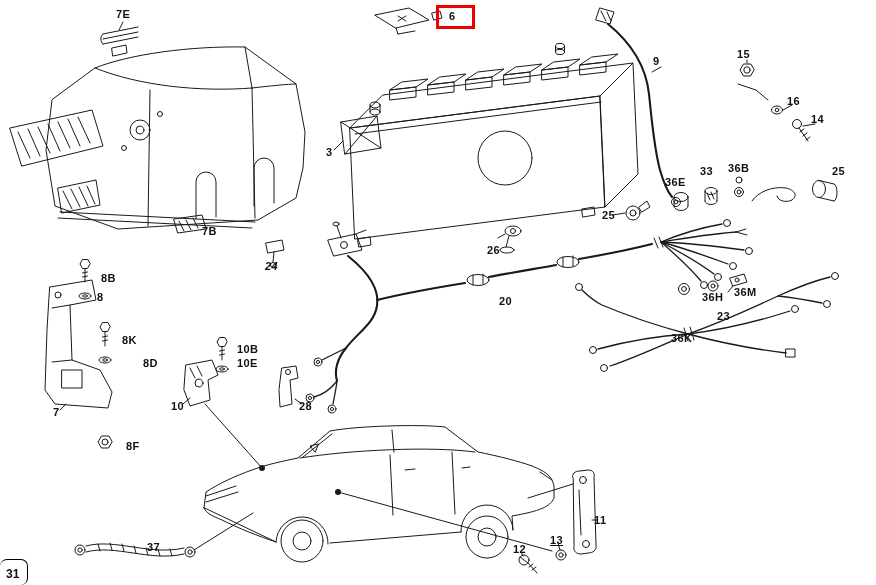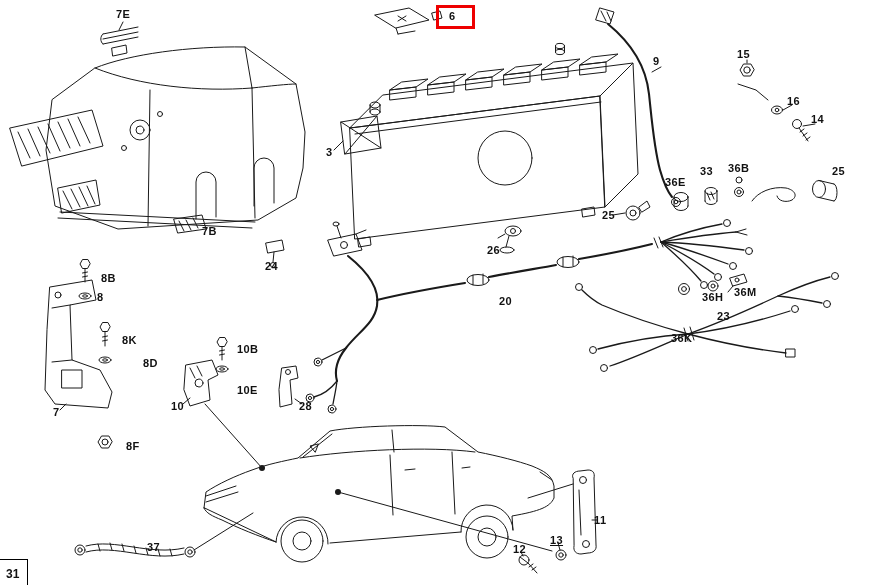--- a/index.html
+++ b/index.html
@@ -11,21 +11,21 @@
     stroke:#1a1a1a; fill:none; stroke-width:1; stroke-linecap:round; stroke-linejoin:round;
   }
   #art .thick { stroke-width:2.1; }
   #art .mid { stroke-width:1.3; }
   #art .dot { fill:#1a1a1a; stroke:none; }
   .part-label { position:absolute; font-size:11px; font-weight:bold; color:#111111;
                 white-space:nowrap; letter-spacing:0.4px; line-height:1; cursor:default; }
   #highlight-box { position:absolute; border:3px solid #ee0000; background:transparent; }
   #page-corner { position:absolute; left:0; top:559px; width:28px; height:26px;
                  border-top:1.6px solid #000; border-right:1.6px solid #000;
-                 font-size:12px; font-weight:bold; color:#111; padding:7px 16px 0 6px; }
+                 font-size:12px; font-weight:bold; color:#111; padding:7px 16px 0 6px;border-radius:7px; }
 </style>
 </head>
 <body>
 
 <div id="stage">
 
   <svg id="art" width="876" height="585" viewBox="0 0 876 585">
 
     <g>
       <polygon points="375,15 409,8 429,20 396,28"></polygon>
@@ -384,38 +384,38 @@
 
   <div id="labels">
       <span class="part-label" style="left: 116px; top: 9px;">7E</span>
       <span class="part-label" style="left: 449px; top: 11px;">6</span>
       <span class="part-label" style="left: 326px; top: 147px;">3</span>
       <span class="part-label" style="left: 653px; top: 56px;">9</span>
       <span class="part-label" style="left: 737px; top: 49px;">15</span>
       <span class="part-label" style="left: 787px; top: 96px;">16</span>
       <span class="part-label" style="left: 811px; top: 114px;">14</span>
       <span class="part-label" style="left: 202px; top: 226px;">7B</span>
-      <span class="part-label" style="left: 265px; top: 261px;">24</span>
+      <span class="part-label" style="left: 265px; top: 261px; font-style: italic;">24</span>
       <span class="part-label" style="left: 487px; top: 233px; margin-top: 12px;">26</span>
       <span class="part-label" style="left: 602px; top: 210px;">25</span>
       <span class="part-label" style="left: 665px; top: 177px;">36E</span>
       <span class="part-label" style="left: 700px; top: 166px;">33</span>
       <span class="part-label" style="left: 728px; top: 163px;">36B</span>
       <span class="part-label" style="left: 832px; top: 166px;">25</span>
       <span class="part-label" style="left: 101px; top: 273px;">8B</span>
       <span class="part-label" style="left: 97px; top: 292px;">8</span>
       <span class="part-label" style="left: 499px; top: 296px;">20</span>
       <span class="part-label" style="left: 671px; top: 297px; margin-top: 36px;">36K</span>
       <span class="part-label" style="left: 702px; top: 292px;">36H</span>
       <span class="part-label" style="left: 734px; top: 287px;">36M</span>
       <span class="part-label" style="left: 717px; top: 311px;">23</span>
       <span class="part-label" style="left: 122px; top: 335px;">8K</span>
       <span class="part-label" style="left: 124px; top: 358px; margin-left: 19px;">8D</span>
       <span class="part-label" style="left: 237px; top: 344px;">10B</span>
-      <span class="part-label" style="left: 237px; top: 385px;">10E</span>
+      <span class="part-label" style="left: 237px; top: 358px;">10E</span>
       <span class="part-label" style="left: 171px; top: 401px;">10</span>
       <span class="part-label" style="left: 299px; top: 401px;">28</span>
       <span class="part-label" style="left: 53px; top: 407px;">7</span>
       <span class="part-label" style="left: 126px; top: 441px;">8F</span>
       <span class="part-label" style="left: 594px; top: 515px;">11</span>
       <span class="part-label" style="left: 147px; top: 542px;">37</span>
       <span class="part-label" style="left: 513px; top: 544px; text-align: right;">12</span>
       <span class="part-label" style="left: 550px; top: 535px; text-decoration: underline;">13</span>
     </div>
 

